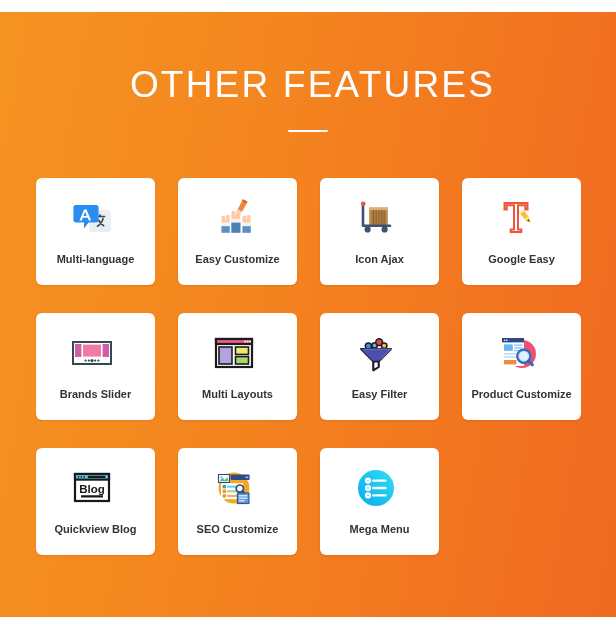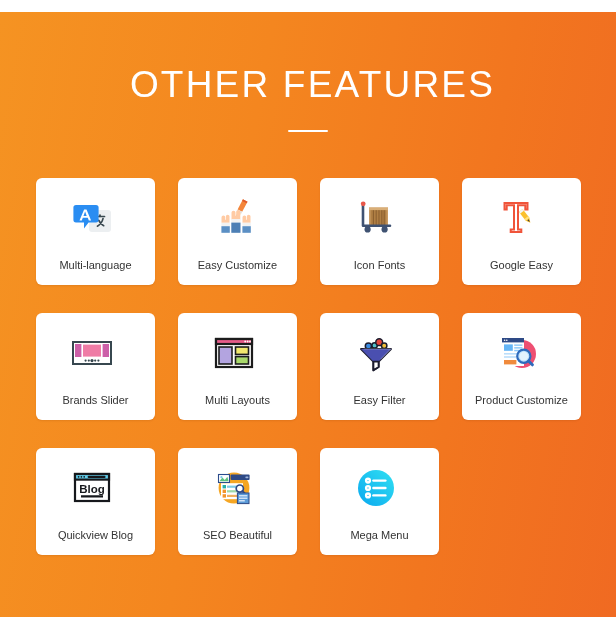--- a/index.html
+++ b/index.html
@@ -92,25 +92,25 @@
   .feature-icon {
     width: 52px;
     height: 52px;
     display: flex;
     align-items: center;
     justify-content: flex-start;
     flex: 0 0 auto;
   }
   .feature-icon svg { display: block; }
   .feature-label {
-    margin-top: 15px;
+    margin-top: 9px;
     color: #333333;
     font-family: "Liberation Sans", sans-serif;
     font-size: 11px;
-    font-weight: 400;
+    font-weight: 700;
     line-height: 1.2;
     text-align: center;
     white-space: nowrap;
   }
 </style>
 </head>
 <body>
 
 <div class="page">
 
@@ -179,21 +179,21 @@
               <line x1="30.2" y1="13.1" x2="30.2" y2="28.9"></line>
             </g>
             <rect x="15" y="11.5" width="19" height="2.6" fill="#d9ae77"></rect>
 
             <path d="M9 9.2v20.6h27" stroke="#3f5272" stroke-width="2.6" fill="none" stroke-linecap="round" stroke-linejoin="round"></path>
             <circle cx="9.2" cy="7.8" r="2.4" fill="#e8574a"></circle>
             <circle cx="13.6" cy="33.4" r="3.1" fill="#3f5272"></circle>
             <circle cx="30.6" cy="33.4" r="3.1" fill="#3f5272"></circle>
           </svg>
         </span>
-        <span class="feature-label">Icon Fonts</span>
+        <span class="feature-label">Icon Ajax</span>
       </div>
 
       <div class="feature-card">
         <span class="feature-icon">
           <svg width="44" height="44" viewBox="0 0 44 44">
             <path d="M8.5 7h23v6.6h-2.2V9.2h-7.3v24.4h3.3V36h-10.6v-2.4h3.3V9.2h-7.3v4.4H8.5V7z" fill="none" stroke="#f0543a" stroke-width="2"></path>
             <g transform="rotate(-38 31 23)">
               <path d="M29 12.4h4.6v11.2L31.3 28 29 23.6z" fill="#fbc02d"></path>
               <path d="M29 12.4h4.6v2.2H29z" fill="#f5f5f5"></path>
               <path d="M29 21.4h4.6v2.2H29z" fill="#ffe082"></path>
@@ -329,21 +329,21 @@
               <line x1="30.4" y1="25.2" x2="33" y2="27.8" stroke="#2e4a86" stroke-width="2.2" stroke-linecap="round"></line>
             </g>
             <rect x="25.4" y="27" width="11.6" height="10.6" fill="#5b9bd8" stroke="#2e4a86" stroke-width="1"></rect>
             <g fill="#cfe2f5">
               <rect x="27" y="29" width="8.4" height="1.5"></rect>
               <rect x="27" y="31.5" width="8.4" height="1.5"></rect>
               <rect x="27" y="34" width="5.8" height="1.5"></rect>
             </g>
           </svg>
         </span>
-        <span class="feature-label">SEO Beautiful</span>
+        <span class="feature-label">SEO Customize</span>
       </div>
 
       <div class="feature-card">
         <span class="feature-icon">
           <svg width="44" height="44" viewBox="0 0 44 44">
             <defs>
               <linearGradient id="megaMenuGrad" x1="0" y1="1" x2="1" y2="0">
                 <stop offset="0" stop-color="#0aa8ef"></stop>
                 <stop offset="1" stop-color="#31e0f2"></stop>
               </linearGradient>

